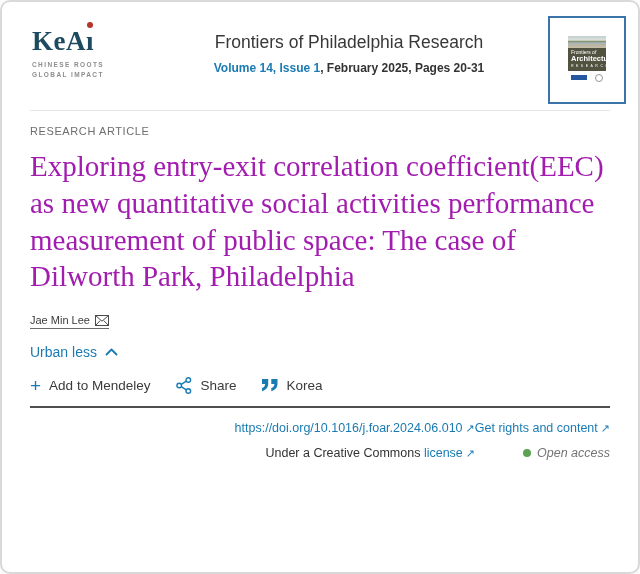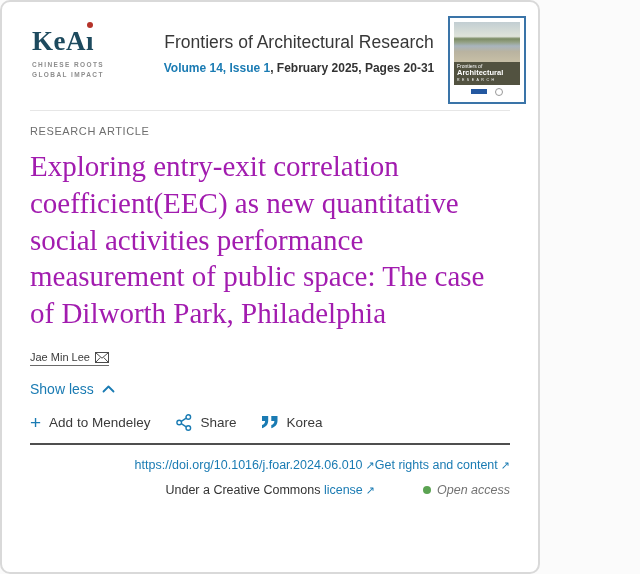--- a/index.html
+++ b/index.html
@@ -1,20 +1,20 @@
 <!DOCTYPE html>
 <html><head>
 <meta charset="utf-8">
 <style>
   * { margin:0; padding:0; box-sizing:border-box; }
   html,body { background:#fbfbfb; }
   body { font-family:"Liberation Sans", sans-serif; }
 
   .card {
-    width:540px; height:574px;
+    width:640px; height:574px;
     background:#fff;
     border:2px solid #d9d9d9;
     border-radius:10px;
     overflow:hidden;
     position:relative;
   }
 
   
   .hdr { display:flex; align-items:flex-start; padding:14px 12px 0 30px; height:104px; }
 
@@ -23,21 +23,21 @@
   .keai-i { position:relative; display:inline-block; }
   .keai-dot { position:absolute; top:-6px; left:1px; width:6px; height:6px; border-radius:50%; background:#b5332a; }
   .logo-tagline { margin-top:5px; font-size:6.5px; font-weight:bold; letter-spacing:1.4px; color:#8d8d8d; line-height:1.5; }
 
   .journal-block { flex:1; text-align:center; padding-top:16px; }
   .journal-title { font-size:17.5px; font-weight:500; color:#383838; cursor:pointer; }
   .issue-line { margin-top:8px; font-size:12px; font-weight:600; color:#333; }
   .issue-link { color:#1a7bb3; text-decoration:none; cursor:pointer; }
 
   
-  .cover { width:78px; height:88px; border:2px solid #3a74a8; background:#fff; padding:4px; display:flex; flex-direction:column; cursor:pointer; }
+  .cover { width:78px; height:88px; border:2px solid #3a74a8; background:#fff; padding:18px; display:flex; flex-direction:column; cursor:pointer; }
   .cover-photo { flex:1; background:linear-gradient(180deg,#c2ced2 0%,#dfe3da 36%,#7a8a64 42%,#93a083 50%,#a9b5be 60%,#b9b3a0 74%,#c7bfa6 100%); }
   .cover-band { height:23px; background:rgba(58,58,38,0.88); color:#fff; padding:1px 3px; }
   .cover-l1 { font-size:5px; line-height:6px; }
   .cover-l2 { font-size:7.5px; font-weight:bold; line-height:8px; }
   .cover-l3 { font-size:3.5px; letter-spacing:2.5px; line-height:6px; }
   .cover-strip { height:13px; background:#fff; display:flex; align-items:center; justify-content:center; gap:8px; }
   .pub-mark { width:16px; height:5px; background:#2458a0; display:inline-block; }
   .stamp { width:8px; height:8px; border:1px solid #999; border-radius:50%; display:inline-block; }
 
   .light-divider { border:none; border-top:1px solid #e6e6e6; margin:4px 28px 0; }
@@ -82,21 +82,21 @@
   <div class="hdr">
     <div class="logo">
       <div class="keai-word"><span>KeA</span><span class="keai-i"><span>ı</span><span class="keai-dot"></span></span></div>
       <div class="logo-tagline">
         <div>CHINESE ROOTS</div>
         <div>GLOBAL IMPACT</div>
       </div>
     </div>
 
     <div class="journal-block">
-      <div class="journal-title">Frontiers of Architectural Research</div>
+      <div class="journal-title">Frontiers of Philadelphia Research</div>
       <div class="issue-line">
         <a class="issue-link">Volume 14, Issue 1</a><span>, February 2025, Pages 20-31</span>
       </div>
     </div>
 
     <div class="cover">
       <div class="cover-photo"></div>
       <div class="cover-band">
         <div class="cover-l1">Frontiers of</div>
         <div class="cover-l2">Architectural</div>
@@ -121,21 +121,21 @@
         <svg class="envelope" width="14" height="11" viewBox="0 0 14 11">
           <rect x="0.5" y="0.5" width="13" height="10" fill="none" stroke="#4a4a4a" stroke-width="1"></rect>
           <path d="M0.5,0.5 L7,6.2 L13.5,0.5" fill="none" stroke="#4a4a4a" stroke-width="1"></path>
           <path d="M0.5,10.5 L5.2,5.6 M13.5,10.5 L8.8,5.6" fill="none" stroke="#4a4a4a" stroke-width="1"></path>
         </svg>
       </span>
     </div>
 
 
     <button class="show-less">
-      <span>Show less</span>
+      <span>Urban less</span>
       <svg width="13" height="8" viewBox="0 0 13 8">
         <polyline points="1.5,6.5 6.5,1.5 11.5,6.5" fill="none" stroke="#1a7bb3" stroke-width="1.8" stroke-linecap="round" stroke-linejoin="round"></polyline>
       </svg>
     </button>
   </div>
 
   <div class="toolbar">
     <button class="tb-btn">
       <span class="plus-glyph">+</span>
       <span>Add to Mendeley</span>

